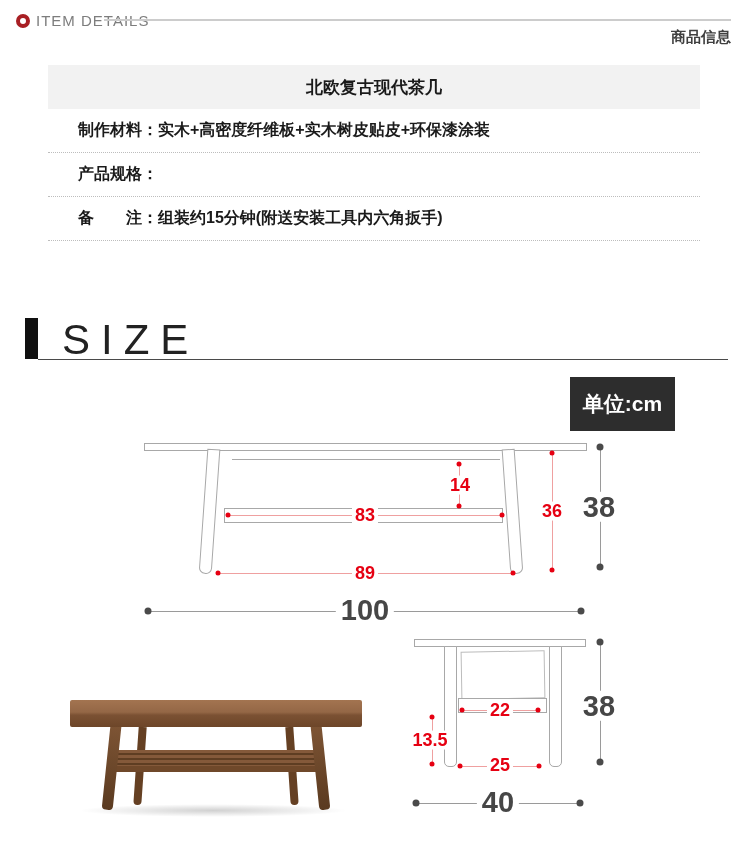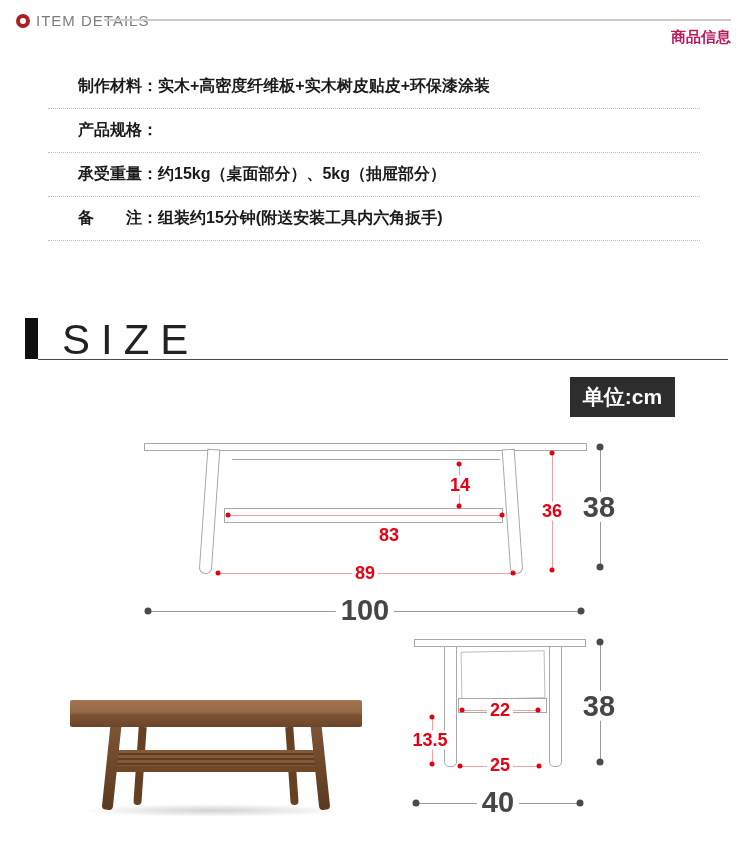--- a/index.html
+++ b/index.html
@@ -3,36 +3,36 @@
 <meta charset="utf-8">
 <style>
   html,body{margin:0;padding:0;background:#fff;}
   #page{position:relative;width:750px;height:845px;background:#fff;overflow:hidden;
         font-family:"Liberation Sans","DejaVu Sans",sans-serif;}
 
   
   .hdr-dot{position:absolute;left:16px;top:14px;width:6px;height:6px;border:4px solid #a81f24;border-radius:50%;background:#fff;}
   .hdr-title{position:absolute;left:36px;top:12px;font-size:15px;color:#7d7d7d;letter-spacing:1px;font-weight:500;}
   .hdr-line{position:absolute;left:104px;top:19px;width:627px;height:2px;background:#cccccc;}
-  .hdr-right{position:absolute;top:28px;right:19px;font-size:15px;font-weight:bold;color:#be185d;}
+  .hdr-right{position:absolute;top:28px;right:19px;font-size:15px;font-weight:bold;color:#404040;}
 
   
   .ptable{position:absolute;left:48px;top:65px;width:652px;}
   .ptable-head{height:44px;background:#f2f2f2;display:flex;align-items:center;justify-content:center;
                font-size:17px;font-weight:bold;color:#1a1a1a;}
   .prow{height:43px;display:flex;align-items:center;padding-left:30px;
         border-bottom:1px dotted #bdbdbd;font-size:16px;font-weight:bold;color:#1a1a1a;}
   .prow .lbl{white-space:pre;font-family:Liberation Serif, serif;}
 
   
   .size-bar{position:absolute;left:25px;top:318px;width:13px;height:41px;background:#101010;}
   .size-text{position:absolute;left:62px;top:316px;font-size:42px;font-weight:300;color:#222;letter-spacing:11px;}
   .size-line{position:absolute;left:38px;top:359px;width:690px;height:1px;background:#4a4a4a;}
 
-  .unit-badge{position:absolute;left:570px;top:377px;width:105px;height:40px;background:#2d2d2d;
+  .unit-badge{position:absolute;left:570px;top:377px;width:105px;height:54px;background:#2d2d2d;
               color:#fff;font-size:21px;font-weight:bold;display:flex;align-items:center;justify-content:center;}
 
   
   .outl{position:absolute;background:#fff;border:1px solid #a8a8a8;box-sizing:border-box;}
   .hline,.vline{position:absolute;}
   .hline{height:1px;}
   .vline{width:1px;}
   .red-l{background:#efa0a0;}
   .gray-l{background:#9a9a9a;}
   .dot{position:absolute;border-radius:50%;transform:translate(-50%,-50%);}
@@ -60,30 +60,27 @@
 <div id="page">
 
   <div>
     <span class="hdr-dot"></span>
     <span class="hdr-title">ITEM DETAILS</span>
     <span class="hdr-line"></span>
     <span class="hdr-right">商品信息</span>
   </div>
 
   <div class="ptable">
+    <div class="ptable-head">北欧复古现代茶几</div>
     <div class="prow">
       <span class="lbl">制作材料：</span>
       <span class="val">实木+高密度纤维板+实木树皮贴皮+环保漆涂装</span>
     </div>
     <div class="prow">
       <span class="lbl">产品规格：</span>
-    </div>
-    <div class="prow">
-      <span class="lbl">承受重量：</span>
-      <span class="val">约15kg（桌面部分）、5kg（抽屉部分）</span>
     </div>
     <div class="prow">
       <span class="lbl">备　　注：</span>
       <span class="val">组装约15分钟(附送安装工具内六角扳手)</span>
     </div>
   </div>
 
   <div class="size-bar"></div>
   <div class="size-text">SIZE</div>
   <div class="size-line"></div>
@@ -99,21 +96,21 @@
     <div class="outl" style="left:224px;top:508px;width:279px;height:15px;"></div>
 
     <div class="vline red-l" style="left:459px;top:465px;height:41px;"></div>
     <div class="dot r" style="left:459px;top:464px;"></div>
     <div class="dot r" style="left:459px;top:506px;"></div>
     <div class="dimr" style="left:460px;top:485px;">14</div>
 
     <div class="hline red-l" style="left:229px;top:515px;width:272px;"></div>
     <div class="dot r" style="left:228px;top:515px;"></div>
     <div class="dot r" style="left:502px;top:515px;"></div>
-    <div class="dimr" style="left:365px;top:535px;margin-left:24px;">83</div>
+    <div class="dimr" style="left:365px;top:515px;">83</div>
 
     <div class="vline red-l" style="left:552px;top:454px;height:117px;"></div>
     <div class="dot r" style="left:552px;top:453px;"></div>
     <div class="dot r" style="left:552px;top:570px;"></div>
     <div class="dimr" style="left:552px;top:511px;text-align:right;">36</div>
 
     <div class="hline red-l" style="left:219px;top:573px;width:295px;"></div>
     <div class="dot r" style="left:218px;top:573px;"></div>
     <div class="dot r" style="left:513px;top:573px;"></div>
     <div class="dimr" style="left:365px;top:573px;">89</div>

